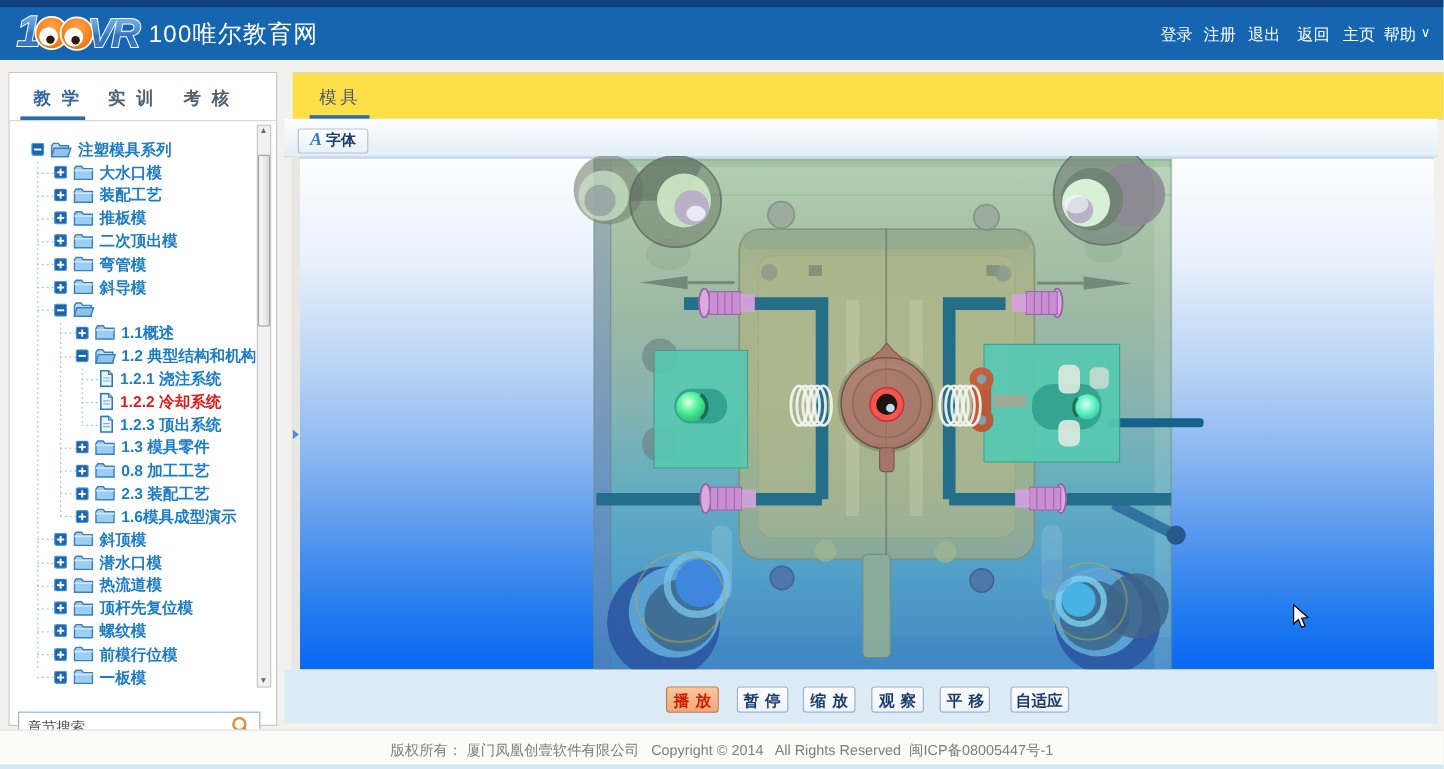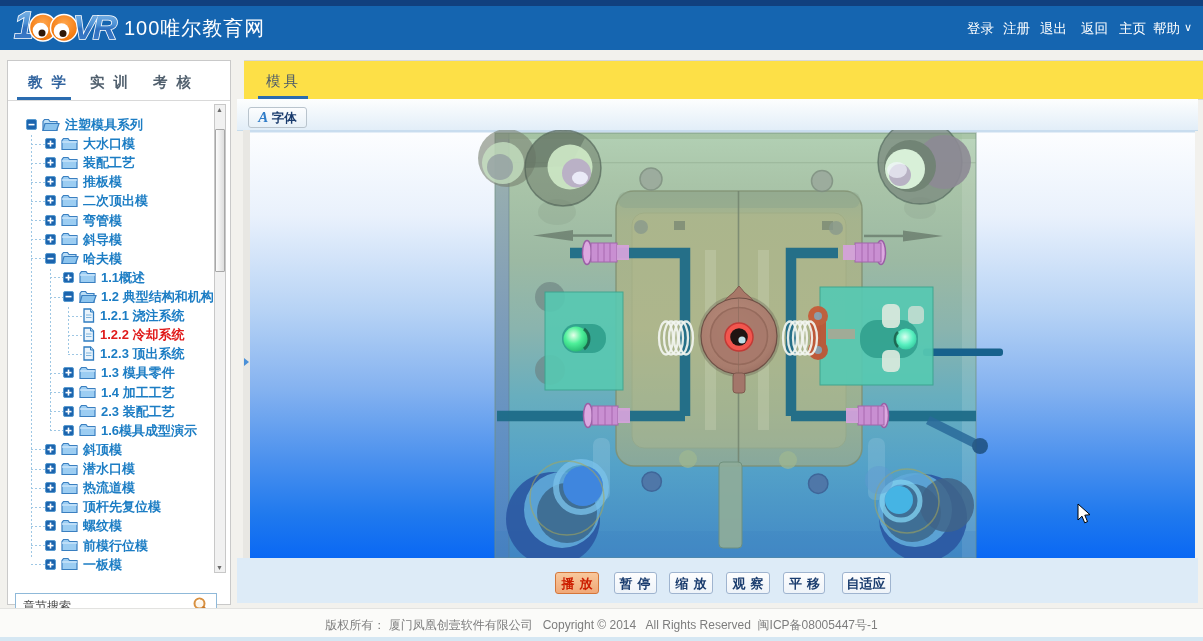--- a/index.html
+++ b/index.html
@@ -223,23 +223,20 @@
           <rect x="0.5" y="0.5" width="10" height="10" rx="1.5" fill="#1b64ae" stroke="#5a9bd0"></rect>
           <rect x="2.5" y="4.8" width="6" height="1.6" fill="#fff"></rect>
         </svg>
       </div>
 <div style="position:absolute;left:53px;top:149.3px;width:18px;height:14px;">
         <svg width="18" height="14" style="position:absolute;left:0;top:0">
           <path d="M1 4 L1 12.5 L15 12.5 L15 3.5 L8 3.5 L6.5 1.5 L2.5 1.5 L1 3.5 Z" fill="#bbddf5" stroke="#3a7fc0" stroke-width="1.2"></path>
           <path d="M3 5.5 L17 5.5 L14.6 12.5 L1 12.5 Z" fill="#8cc4ee" stroke="#3a7fc0" stroke-width="1.2"></path>
         </svg>
       </div>
-<div class="row" style="left:0;top:146.8px;width:205px;">
-        <span class="t" style="left:75px;">哈夫模</span>
-      </div>
 <div style="position:absolute;left:42px;top:175.4px;width:15px;height:1px;background-image:linear-gradient(90deg,#9ec7e4 40%,transparent 40%);background-size:4px 1px;"></div>
 <div style="position:absolute;left:55px;top:169.9px;width:11px;height:11px;">
         <svg width="11" height="11" style="position:absolute;left:0;top:0">
           <rect x="0.5" y="0.5" width="10" height="10" rx="1.5" fill="#1b64ae" stroke="#5a9bd0"></rect>
           <rect x="2.5" y="4.8" width="6" height="1.6" fill="#fff"></rect>
           <rect x="4.7" y="2.6" width="1.6" height="6" fill="#fff"></rect>
         </svg>
       </div>
 <div style="position:absolute;left:71px;top:168.4px;width:18px;height:14px;">
         <svg width="18" height="14" style="position:absolute;left:0;top:0">
@@ -324,21 +321,21 @@
           <rect x="4.7" y="2.6" width="1.6" height="6" fill="#fff"></rect>
         </svg>
       </div>
 <div style="position:absolute;left:71px;top:283.1px;width:18px;height:14px;">
         <svg width="18" height="14" style="position:absolute;left:0;top:0">
           <path d="M1 3.5 L1 12.5 L16 12.5 L16 3.5 L8.5 3.5 L7 1.5 L2.5 1.5 Z" fill="#9ccdf2" stroke="#3a7fc0" stroke-width="1.2"></path>
           <path d="M1 5 L16 5" stroke="#cfe8fa" stroke-width="1.3"></path>
         </svg>
       </div>
 <div class="row" style="left:0;top:280.6px;width:205px;">
-        <span class="t" style="left:93px;">1.4 加工工艺</span>
+        <span class="t" style="left:93px;">0.8 加工工艺</span>
       </div>
 <div style="position:absolute;left:42px;top:309.2px;width:15px;height:1px;background-image:linear-gradient(90deg,#9ec7e4 40%,transparent 40%);background-size:4px 1px;"></div>
 <div style="position:absolute;left:55px;top:303.7px;width:11px;height:11px;">
         <svg width="11" height="11" style="position:absolute;left:0;top:0">
           <rect x="0.5" y="0.5" width="10" height="10" rx="1.5" fill="#1b64ae" stroke="#5a9bd0"></rect>
           <rect x="2.5" y="4.8" width="6" height="1.6" fill="#fff"></rect>
           <rect x="4.7" y="2.6" width="1.6" height="6" fill="#fff"></rect>
         </svg>
       </div>
 <div style="position:absolute;left:71px;top:302.2px;width:18px;height:14px;">

